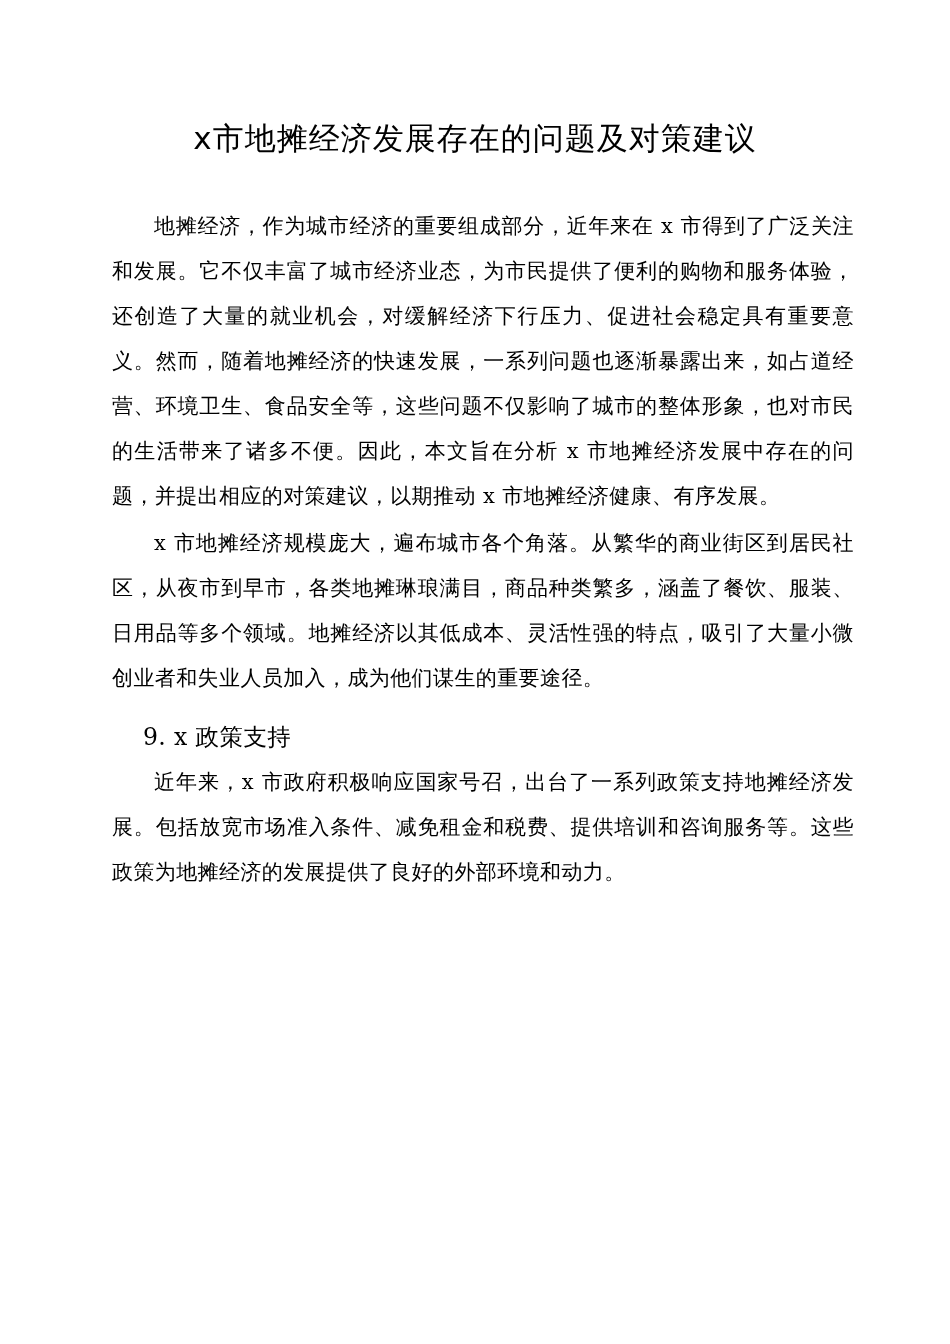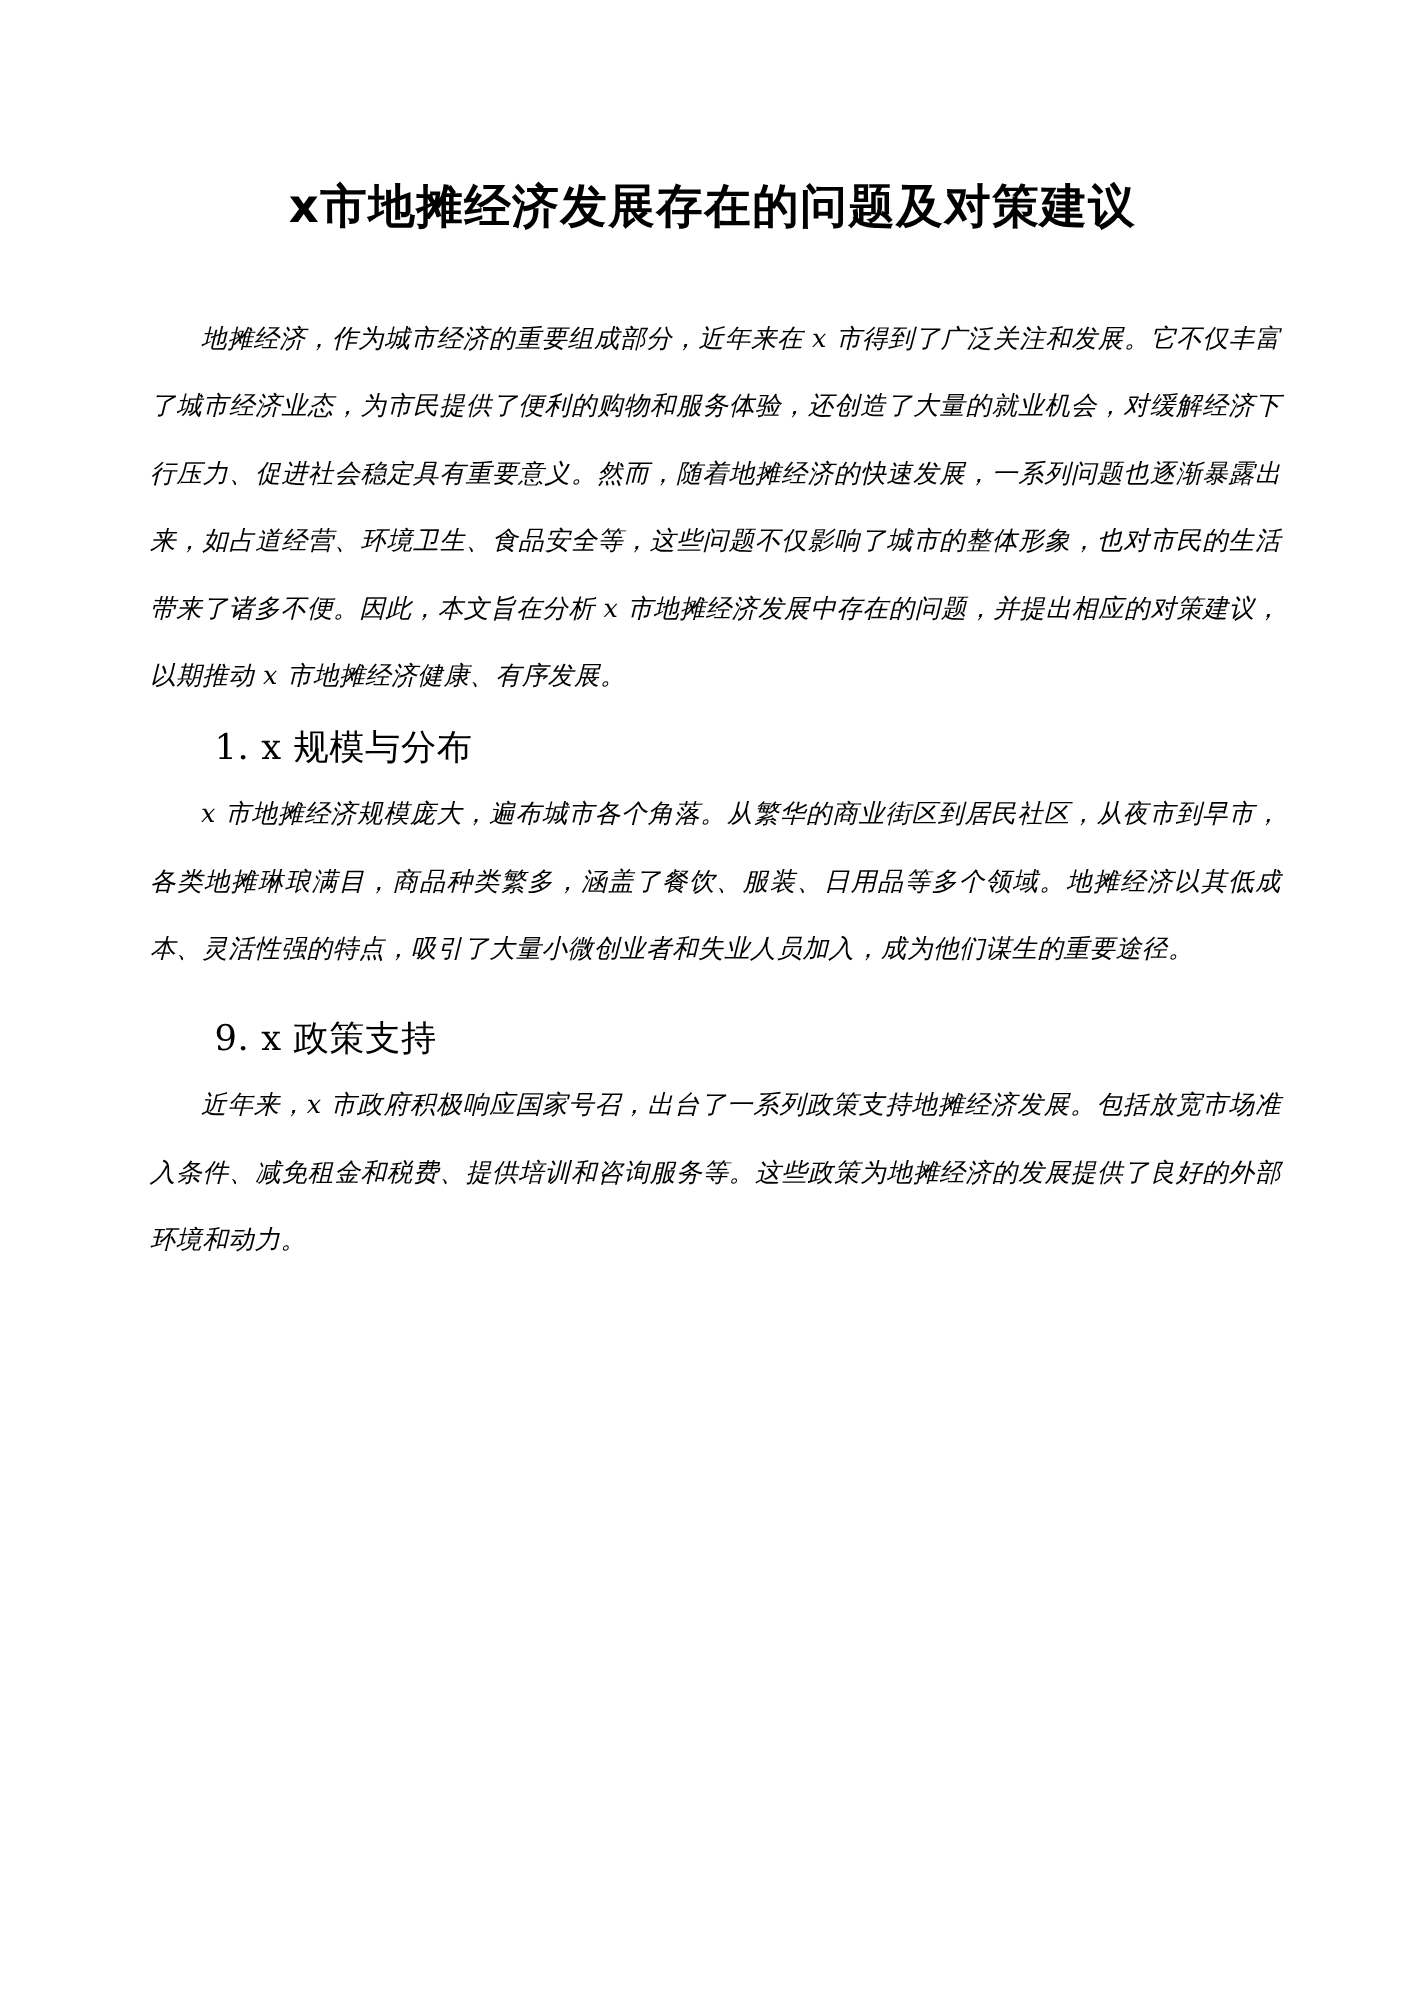--- a/index.html
+++ b/index.html
@@ -16,36 +16,35 @@
   }
   .page {
     box-sizing: border-box;
     width: 950px;
     height: 1344px;
     padding: 118px 96px 60px 96px;
     background: #ffffff;
   }
   .doc-title {
     font-family: "DejaVu Sans", "Liberation Sans", sans-serif;
-    font-weight: bold;
+    font-weight: normal;
     font-size: 31px;
     line-height: 1.35;
     text-align: center;
     letter-spacing: 1px;
     margin: 0 0 44px 0;
   }
   .para {
-    font-size: 17px;
+    font-size: 21px;
     line-height: 45px;
     text-align: justify;
     text-justify: inter-ideograph;
     text-indent: 2em;
-    margin: 0 0 2px 4px;
+    margin: 0 0 2px 16px;
     letter-spacing: 0.4px;
-    font-style: italic;
   }
   .heading-1 {
     font-family: "DejaVu Sans", "Liberation Sans", sans-serif;
     font-weight: bold;
     font-size: 23.5px;
     line-height: 45px;
     text-indent: 2em;
     margin: 6px 0 0 0;
     letter-spacing: 0.5px;
   }
@@ -63,21 +62,20 @@
 </head>
 <body>
 
 <div class="page">
 
   <h1 class="doc-title">x市地摊经济发展存在的问题及对策建议</h1>
 
   <p class="para">地摊经济，作为城市经济的重要组成部分，近年来在 x 市得到了广泛关注和发展。它不仅丰富了城市经济业态，为市民提供了便利的购物和服务体验，还创造了大量的就业机会，对缓解经济下行压力、促进社会稳定具有重要意义。然而，随着地摊经济的快速发展，一系列问题也逐渐暴露出来，如占道经营、环境卫生、食品安全等，这些问题不仅影响了城市的整体形象，也对市民的生活带来了诸多不便。因此，本文旨在分析 x 市地摊经济发展中存在的问题，并提出相应的对策建议，以期推动 x 市地摊经济健康、有序发展。</p>
 
 
-  <p class="heading-2">1. x 规模与分布</p>
 
   <p class="para">x 市地摊经济规模庞大，遍布城市各个角落。从繁华的商业街区到居民社区，从夜市到早市，各类地摊琳琅满目，商品种类繁多，涵盖了餐饮、服装、日用品等多个领域。地摊经济以其低成本、灵活性强的特点，吸引了大量小微创业者和失业人员加入，成为他们谋生的重要途径。</p>
 
   <div class="gap"></div>
 
   <p class="heading-2">9. x 政策支持</p>
 
   <p class="para">近年来，x 市政府积极响应国家号召，出台了一系列政策支持地摊经济发展。包括放宽市场准入条件、减免租金和税费、提供培训和咨询服务等。这些政策为地摊经济的发展提供了良好的外部环境和动力。</p>
 
 </div>

